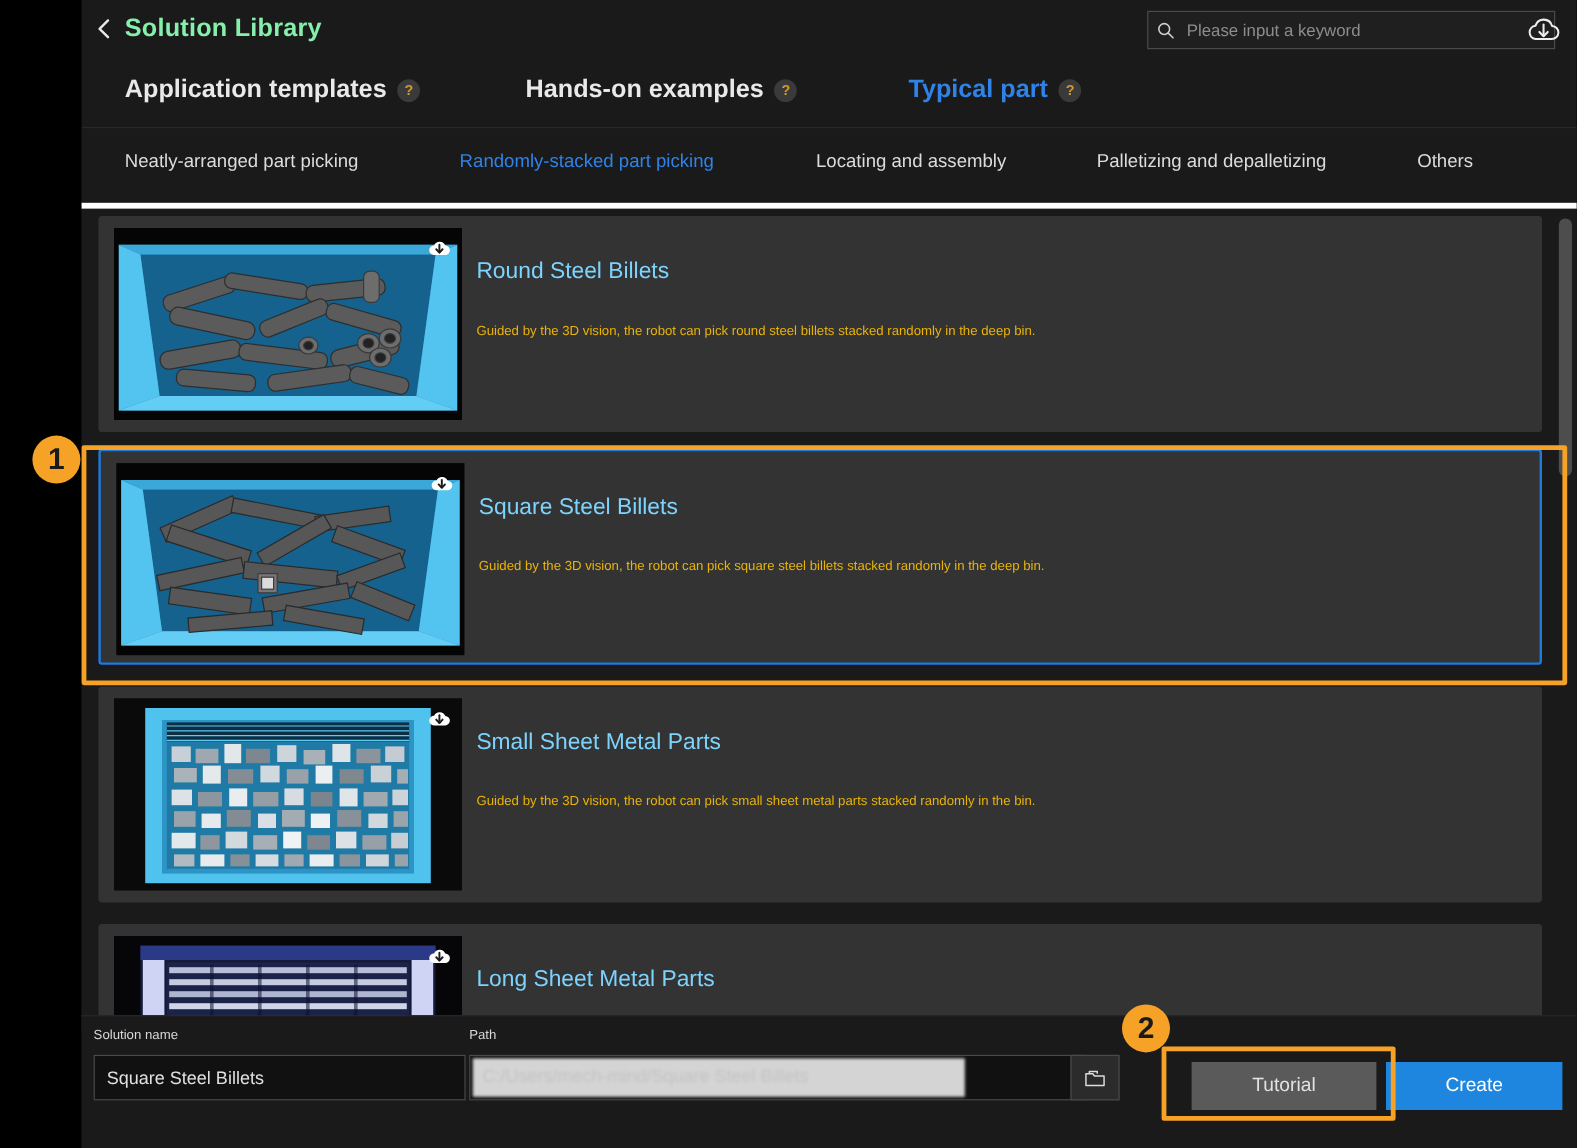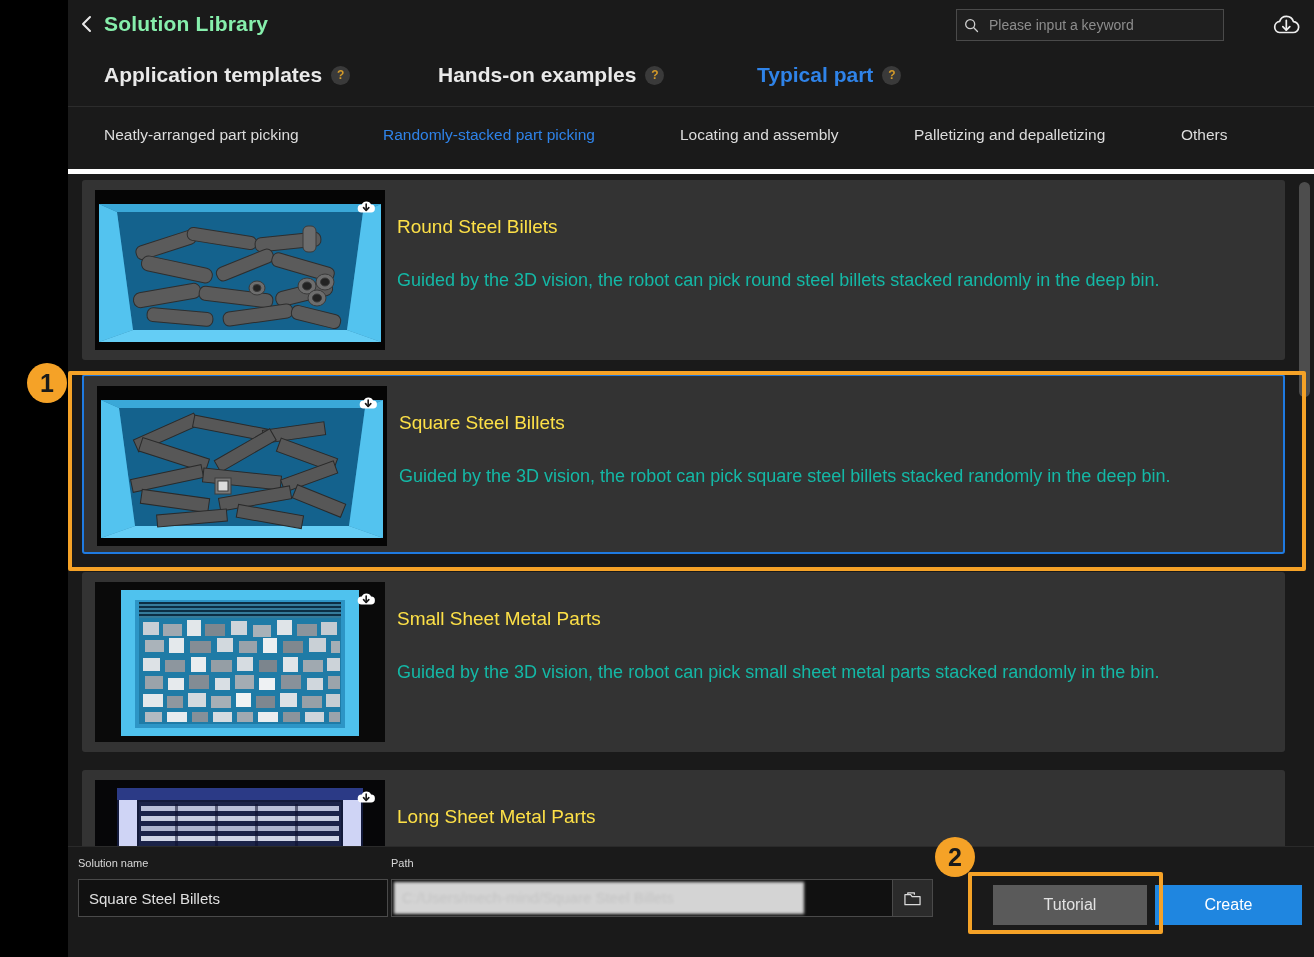--- a/index.html
+++ b/index.html
@@ -41,21 +41,21 @@
     position: absolute;
     left: 36px; top: 12px;
     font-size: 21px;
     font-weight: bold;
     color: #86efac;
     letter-spacing: .2px;
   }
   .search-box {
     position: absolute;
     left: 888px; top: 9px;
-    width: 268px; height: 32px;
+    width: 340px; height: 32px;
     border: 1px solid #4a4a4a;
     background: #1f1f1f;
     box-sizing: border-box;
     display: flex; align-items: center;
   }
   .search-icon {
     width: 28px; height: 30px;
     display: flex; align-items: center; justify-content: center;
     flex: 0 0 auto;
   }
@@ -161,27 +161,27 @@
     position: absolute;
     right: 8px; top: 6px;
     width: 22px; height: 20px;
     display: flex; align-items: center; justify-content: center;
     cursor: pointer;
   }
   .card-title {
     position: absolute;
     left: 315px; top: 36px;
     font-size: 19px;
-    color: #fde047;
+    color: #7dd3fc;
   }
   .card-desc {
     position: absolute;
     left: 315px; top: 90px;
-    font-size: 18px;
-    color: #14b8a6;
+    font-size: 11px;
+    color: #eab308;
   }
 
   
   .scrollbar-track {
     position: absolute;
     right: 4px; top: 8px;
     width: 11px; height: 660px;
     background: transparent;
   }
   .scrollbar-thumb {

